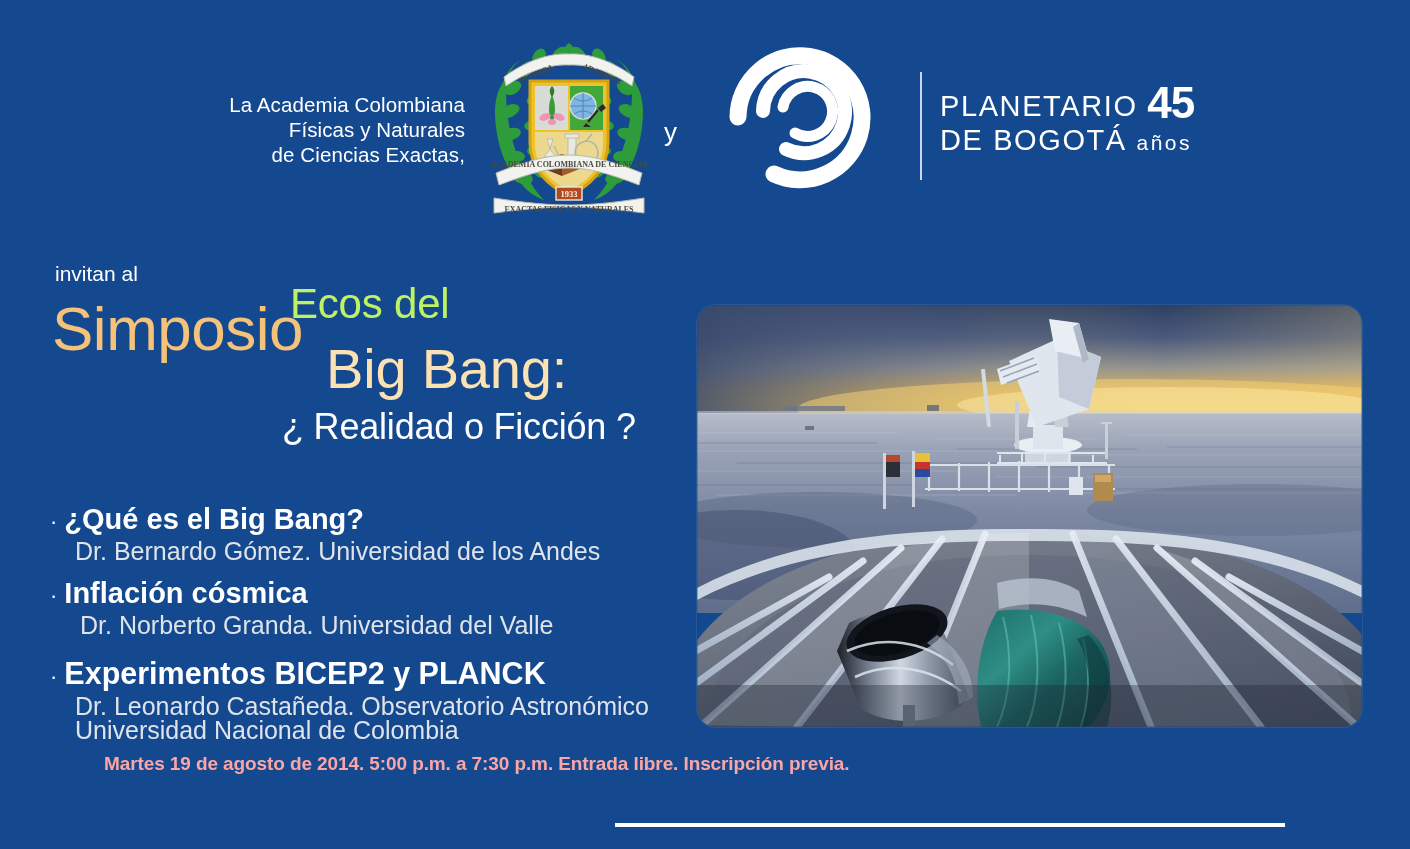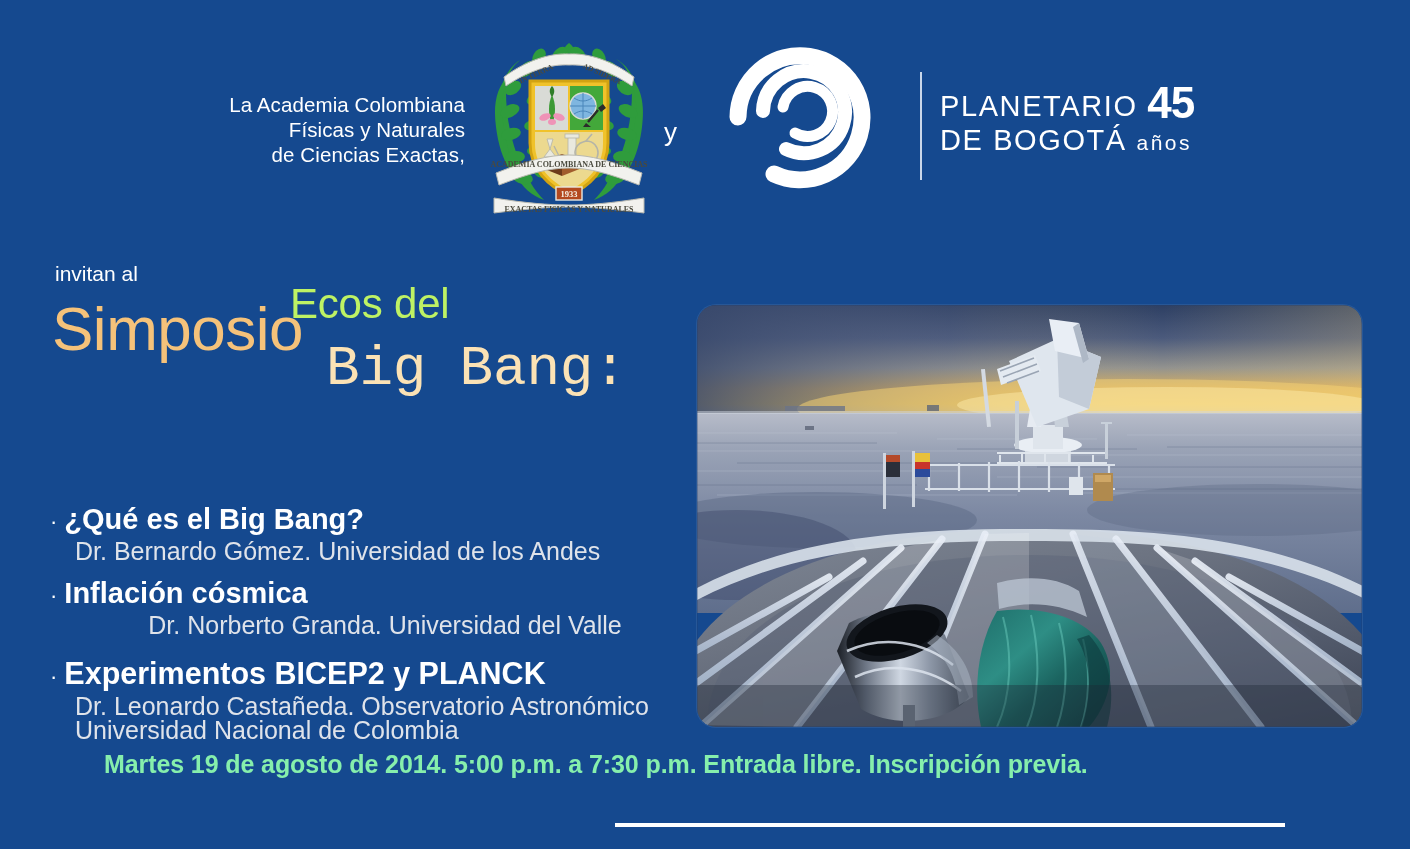--- a/index.html
+++ b/index.html
@@ -48,49 +48,49 @@
   .simposio{
     position:absolute;left:52px;top:296px;color:#f5c27a;
     font-size:62px;line-height:66px;font-weight:300;letter-spacing:-.5px;
   }
   .ecos{
     position:absolute;left:290px;top:281px;color:#bef264;
     font-size:42px;line-height:46px;font-weight:300;letter-spacing:-.2px;
   }
   .bigbang{
     position:absolute;left:326px;top:339px;color:#fbe2b5;
-    font-size:56px;line-height:60px;font-weight:300;letter-spacing:-.2px;font-family:Liberation Mono, monospace;
+    font-size:56px;line-height:60px;font-weight:300;letter-spacing:-.2px;
   }
   .realidad{
     position:absolute;left:282px;top:406px;color:#ffffff;
     font-size:36px;line-height:42px;font-weight:300;letter-spacing:-.2px;
   }
 
   
   .talks{position:absolute;left:50px;top:478px;width:640px;margin-top:24px;}
   .talk{position:relative;margin-bottom:9px;}
   .talk-title{
     color:#ffffff;font-size:29px;font-weight:bold;line-height:34px;white-space:nowrap;
   }
   .talk-title .bullet{font-weight:normal;font-size:22px;padding-right:7px;}
   .talk-sub{
     color:#dfe3ea;font-size:25px;line-height:23px;font-weight:normal;
     padding-left:23px;margin-top:1px;white-space:nowrap;
   }
   .talk.t1 .talk-sub{padding-left:25px;}
   .talk.t2{margin-top:13px;}
-  .talk.t2 .talk-sub{padding-left:30px;text-align:center;}
+  .talk.t2 .talk-sub{padding-left:30px;}
   .talk.t3{margin-top:19px;}
   .talk.t3 .talk-title{font-size:30.5px;}
   .talk.t3 .talk-sub{padding-left:25px;}
 
   
   .date-line{
-    position:absolute;left:104px;top:750px;color:#86efac;
-    font-size:25px;font-weight:bold;line-height:28px;letter-spacing:-.1px;white-space:nowrap;
+    position:absolute;left:104px;top:750px;color:#fca5a5;
+    font-size:19px;font-weight:bold;line-height:28px;letter-spacing:-.1px;white-space:nowrap;
   }
   .venue-line{
     position:absolute;left:104px;top:809px;color:#ffffff;
     font-size:23.5px;font-weight:bold;line-height:28px;white-space:nowrap;
   }
   .footer-rule{
     position:absolute;left:615px;top:823px;width:670px;height:4px;background:#ffffff;
   }
 
   
@@ -247,20 +247,21 @@
         <span>DE BOGOTÁ</span>
         <span class="pw-anos">años</span>
       </div>
     </div>
   </div>
 
   <div class="invitan">invitan al</div>
   <div class="simposio">Simposio</div>
   <div class="ecos">Ecos del</div>
   <div class="bigbang">Big Bang:</div>
+  <div class="realidad">¿ Realidad o Ficción ?</div>
 
   <div class="talks">
 
     <div class="talk t1">
       <div class="talk-title">
         <span class="bullet">·</span><span>¿Qué es el Big Bang?</span>
       </div>
       <div class="talk-sub">Dr. Bernardo Gómez. Universidad de los Andes</div>
     </div>
 

